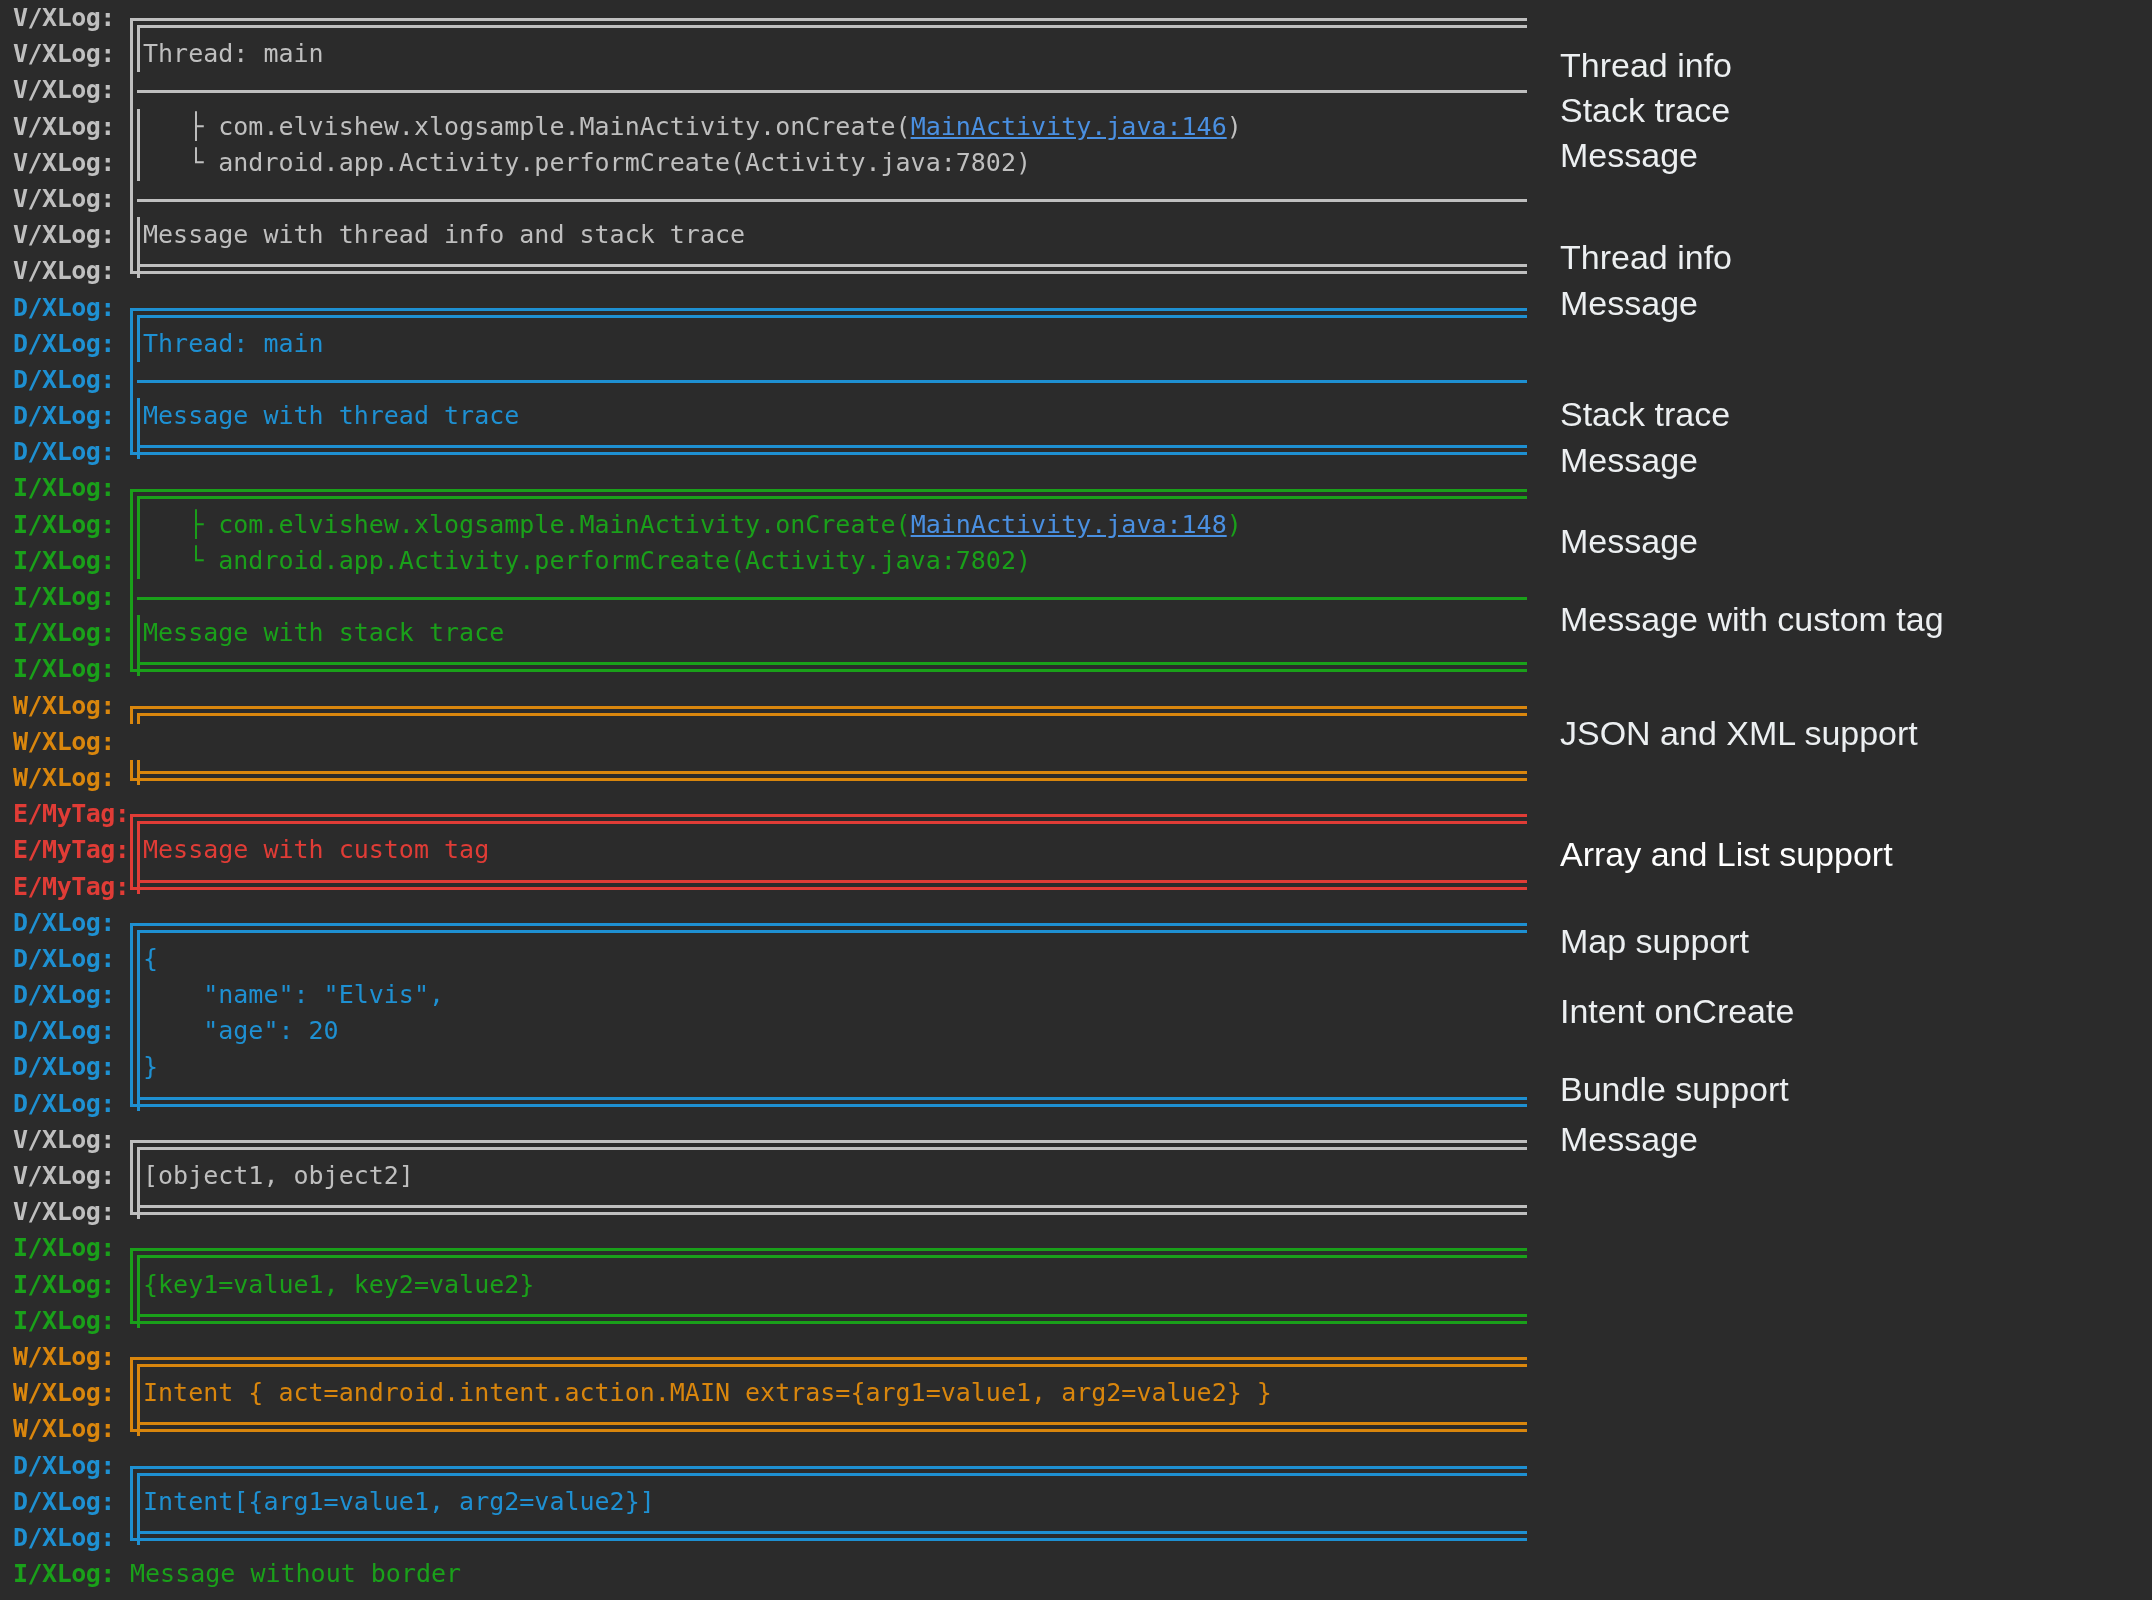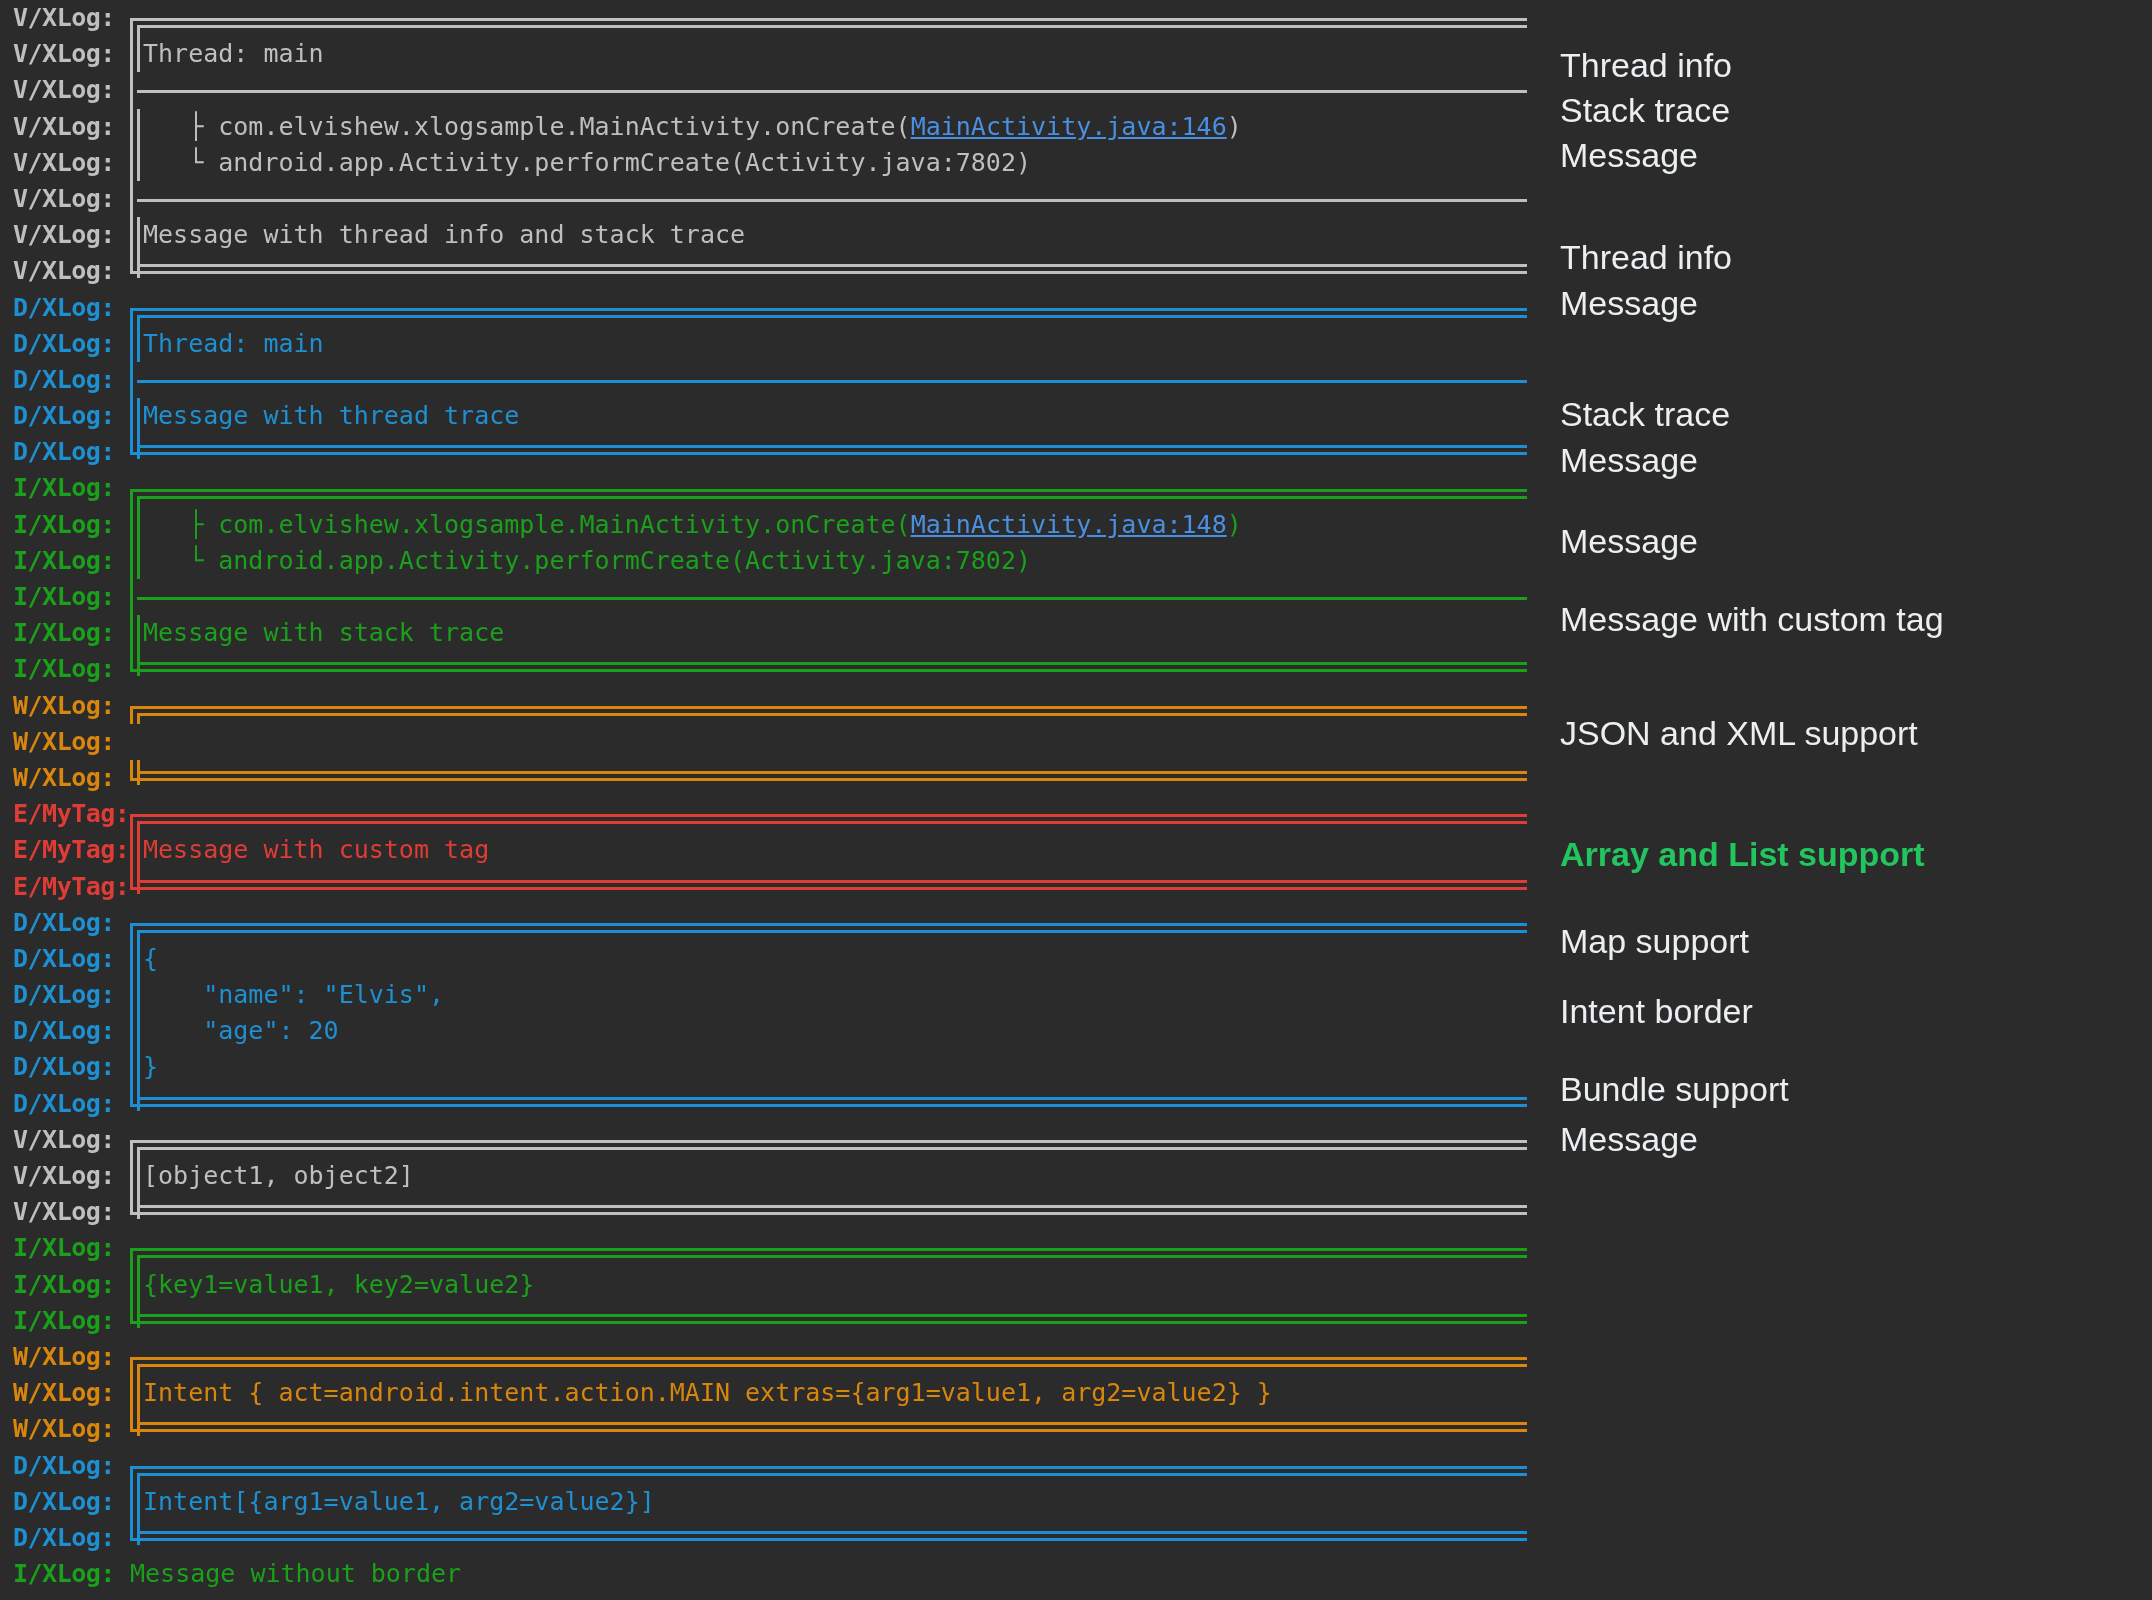--- a/index.html
+++ b/index.html
@@ -183,18 +183,18 @@
     <div class="annotation" style="top: 48px; color: rgb(236, 239, 241);">Thread info</div>
     <div class="annotation" style="top: 93px; color: rgb(236, 239, 241);">Stack trace</div>
     <div class="annotation" style="top: 138px; color: rgb(236, 239, 241);">Message</div>
     <div class="annotation" style="top: 240px; color: rgb(236, 239, 241);">Thread info</div>
     <div class="annotation" style="top: 286px; color: rgb(236, 239, 241);">Message</div>
     <div class="annotation" style="top: 397px; color: rgb(236, 239, 241);">Stack trace</div>
     <div class="annotation" style="top: 443px; color: rgb(236, 239, 241);">Message</div>
     <div class="annotation" style="top: 524px; color: rgb(236, 239, 241);">Message</div>
     <div class="annotation" style="top: 602px; color: rgb(236, 239, 241);">Message with custom tag</div>
     <div class="annotation" style="top: 716px; color: rgb(236, 239, 241);">JSON and XML support</div>
-    <div class="annotation" style="top: 837px; color: #22c55e; font-weight: bold;">Array and List support</div>
+    <div class="annotation" style="top: 837px; color: #ffffff;">Array and List support</div>
     <div class="annotation" style="top: 916px; color: rgb(236, 239, 241); margin-top: 8px;">Map support</div>
-    <div class="annotation" style="top: 994px; color: rgb(236, 239, 241);">Intent border</div>
+    <div class="annotation" style="top: 994px; color: rgb(236, 239, 241);">Intent onCreate</div>
     <div class="annotation" style="top: 1072px; color: rgb(236, 239, 241);">Bundle support</div>
     <div class="annotation" style="top: 1122px; color: rgb(236, 239, 241);">Message</div>
   </div>
 
 </body></html>

